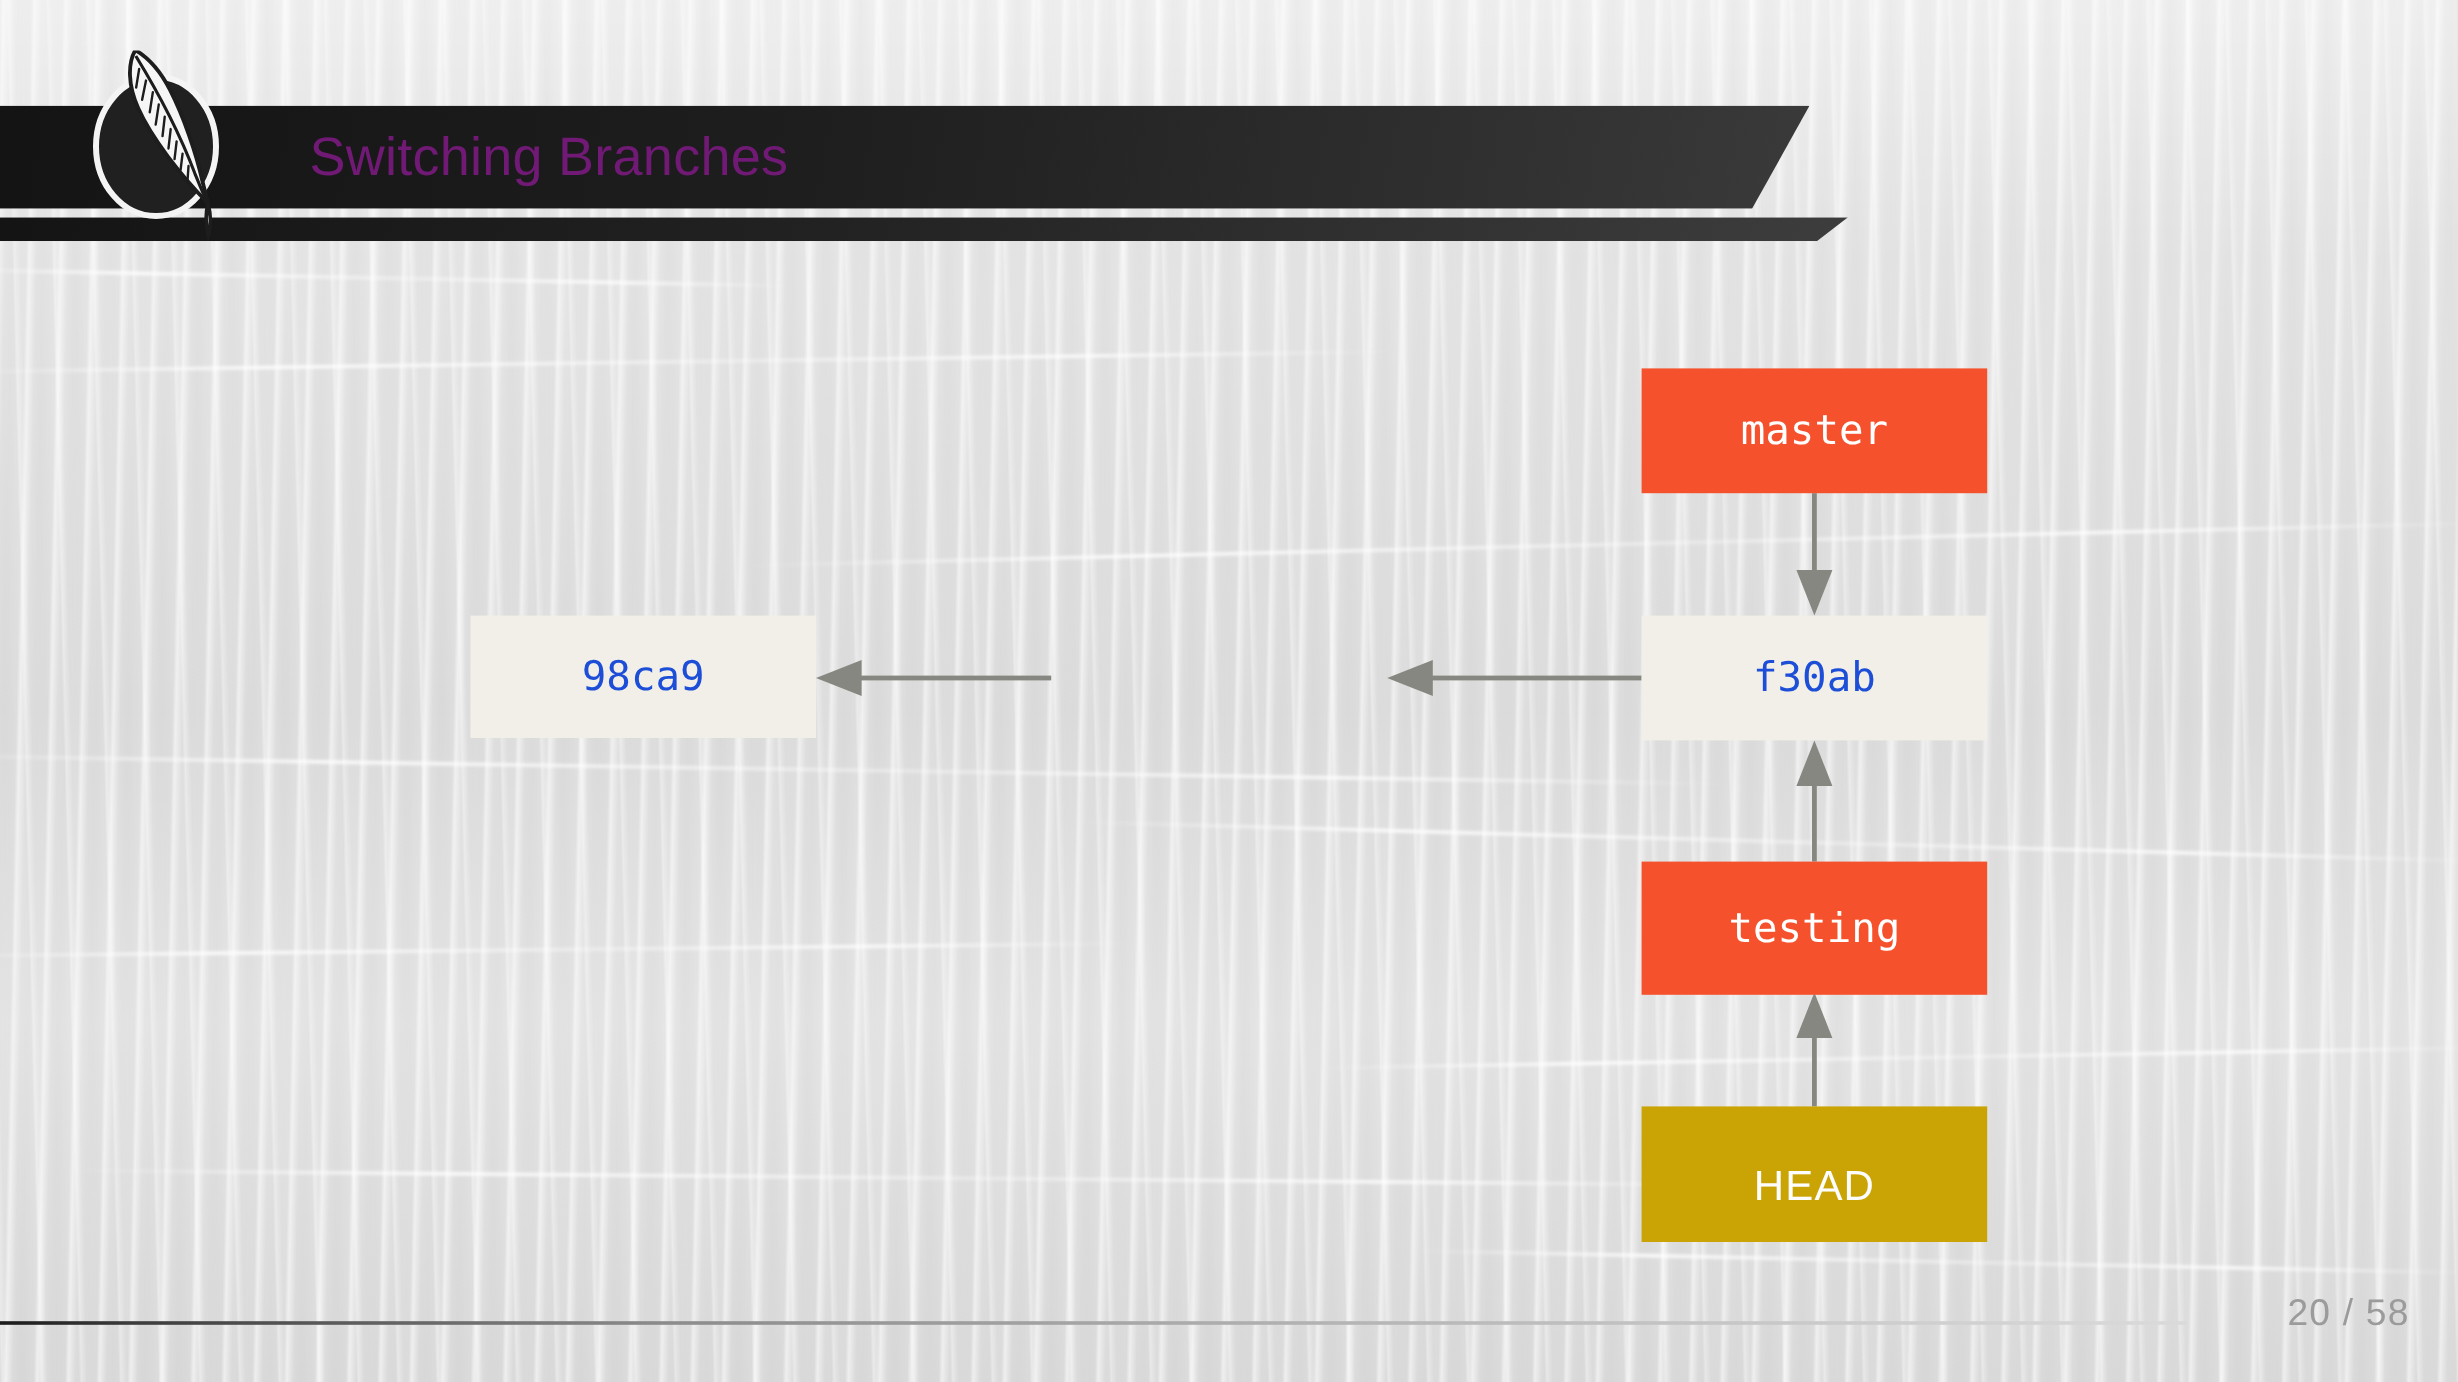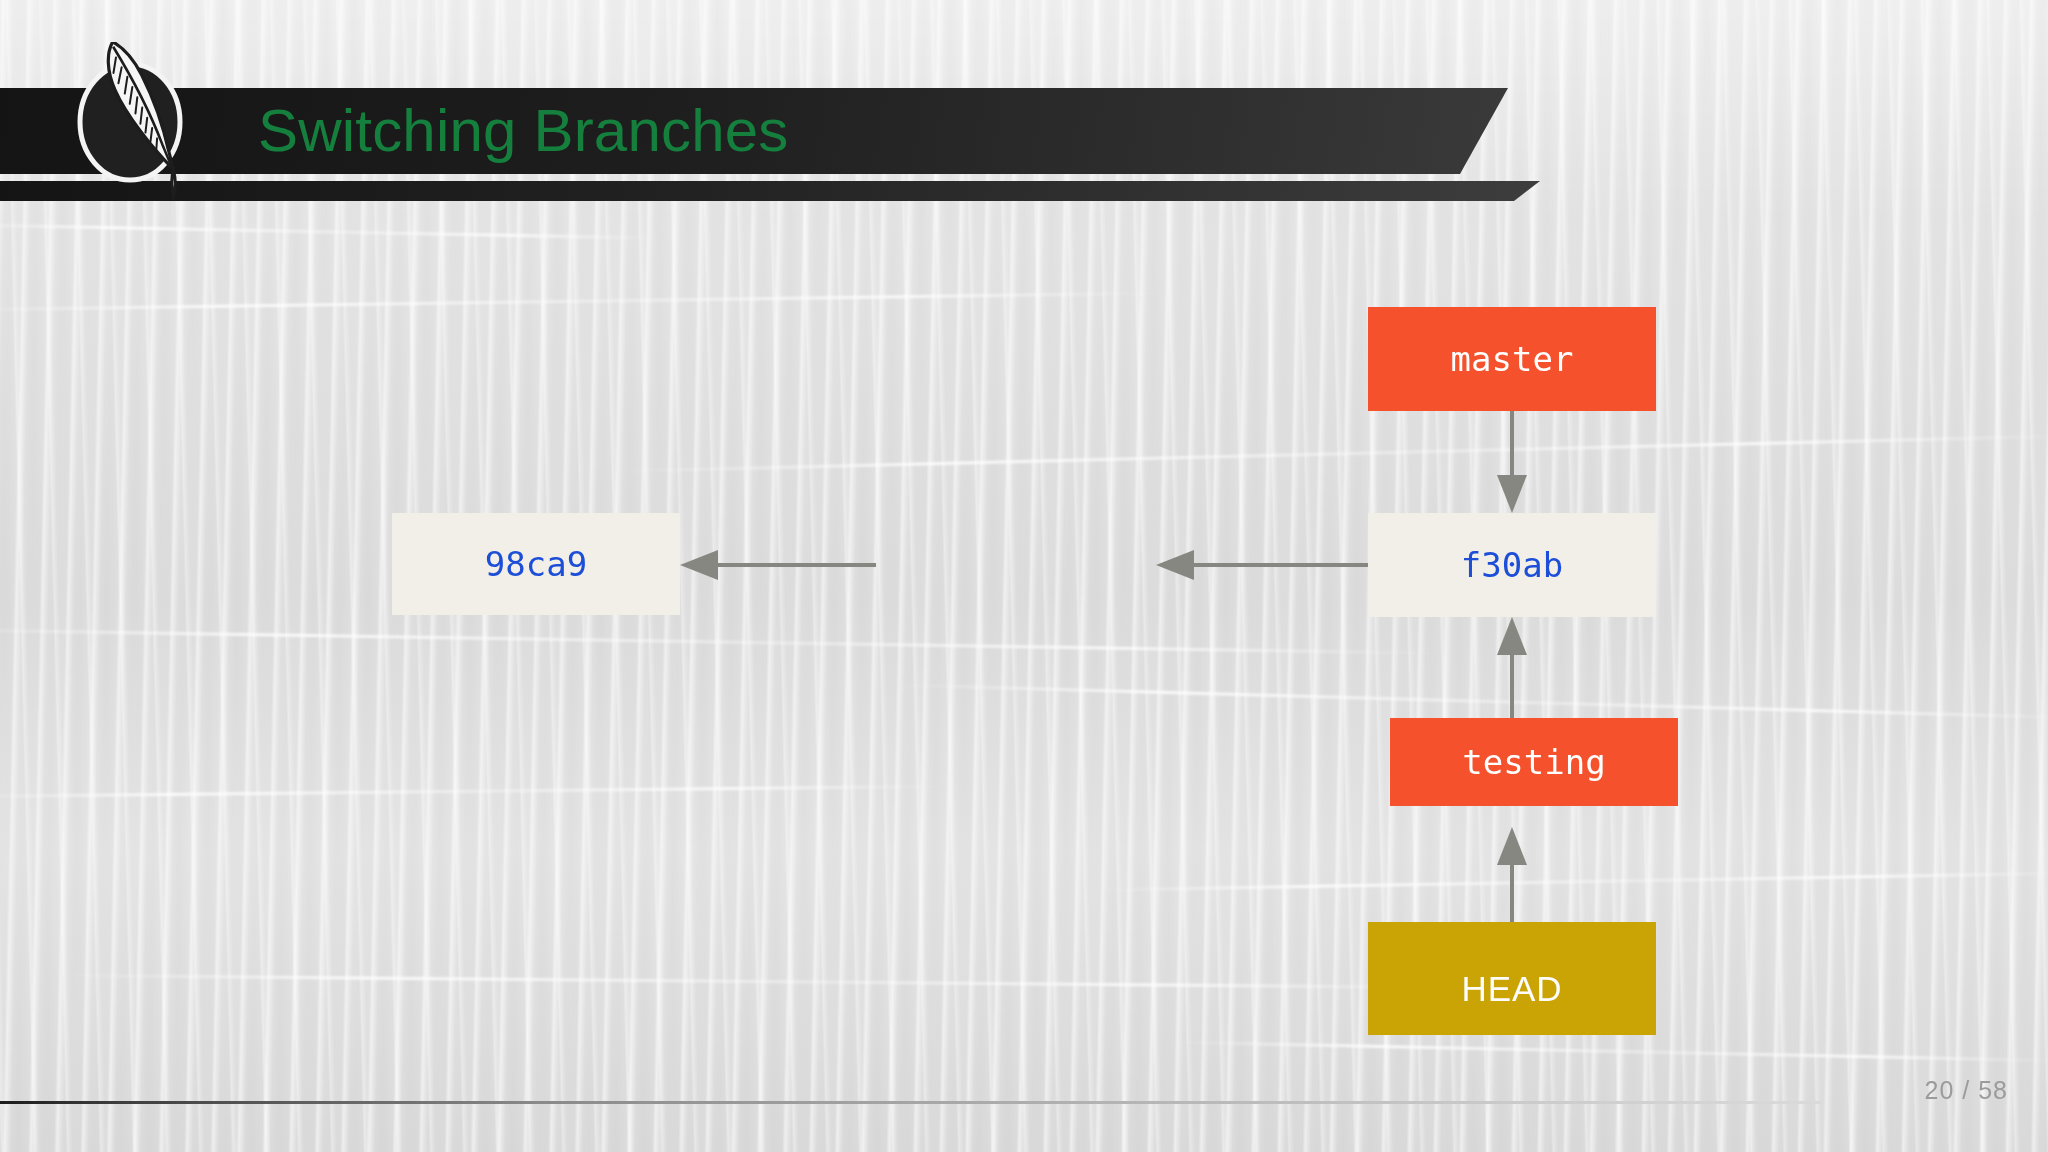--- a/index.html
+++ b/index.html
@@ -85,22 +85,22 @@
     height: 20px;
     background: linear-gradient(100deg, #141414 0%, #222 45%, #333 80%, #3d3d3d 100%);
     clip-path: polygon(0 0, 100% 0, calc(100% - 26px) 100%, 0 100%);
   }
   .banner-title {
     position: absolute;
     left: 258px;
     top: 88px;
     height: 86px;
     line-height: 86px;
-    color: #15803d;
-    font-size: 60px;
+    color: #701a75;
+    font-size: 45px;
     font-family: "Liberation Sans", sans-serif;
     font-weight: 400;
     letter-spacing: 0.2px;
     white-space: nowrap;
   }
 
   
   .logo {
     position: absolute;
     left: 72px;
@@ -214,21 +214,21 @@
       #8b8b8b 30%,
       #b5b5b5 62%,
       #cfcfcf 88%,
       #dadada 100%);
   }
   .page-num {
     position: absolute;
     right: 40px;
     top: 1076px;
     color: #9b9b9b;
-    font-size: 25px;
+    font-size: 31px;
     font-family: "Liberation Sans", sans-serif;
     letter-spacing: 1px;
     white-space: nowrap;
   }
 </style>
 </head>
 <body>
 
 <div class="slide">
 
@@ -307,21 +307,21 @@
 
 
     <div class="node commit" style="left:1368px; top:513px; width:288px; height:104px;">
       <span class="lbl">f30ab</span>
     </div>
 
     <div class="node branch" style="left:1368px; top:307px; width:288px; height:104px;text-align:right;">
       <span class="lbl">master</span>
     </div>
 
-    <div class="node branch" style="left:1368px; top:718px; width:288px; height:88px;margin-left:22px;">
+    <div class="node branch" style="left:1368px; top:718px; width:288px; height:111px;">
       <span class="lbl">testing</span>
     </div>
 
     <div class="node head" style="left:1368px; top:922px; width:288px; height:113px;">
       <span class="lbl">HEAD</span>
     </div>
 
   </div>
 
   <div class="footer-rule"></div>

